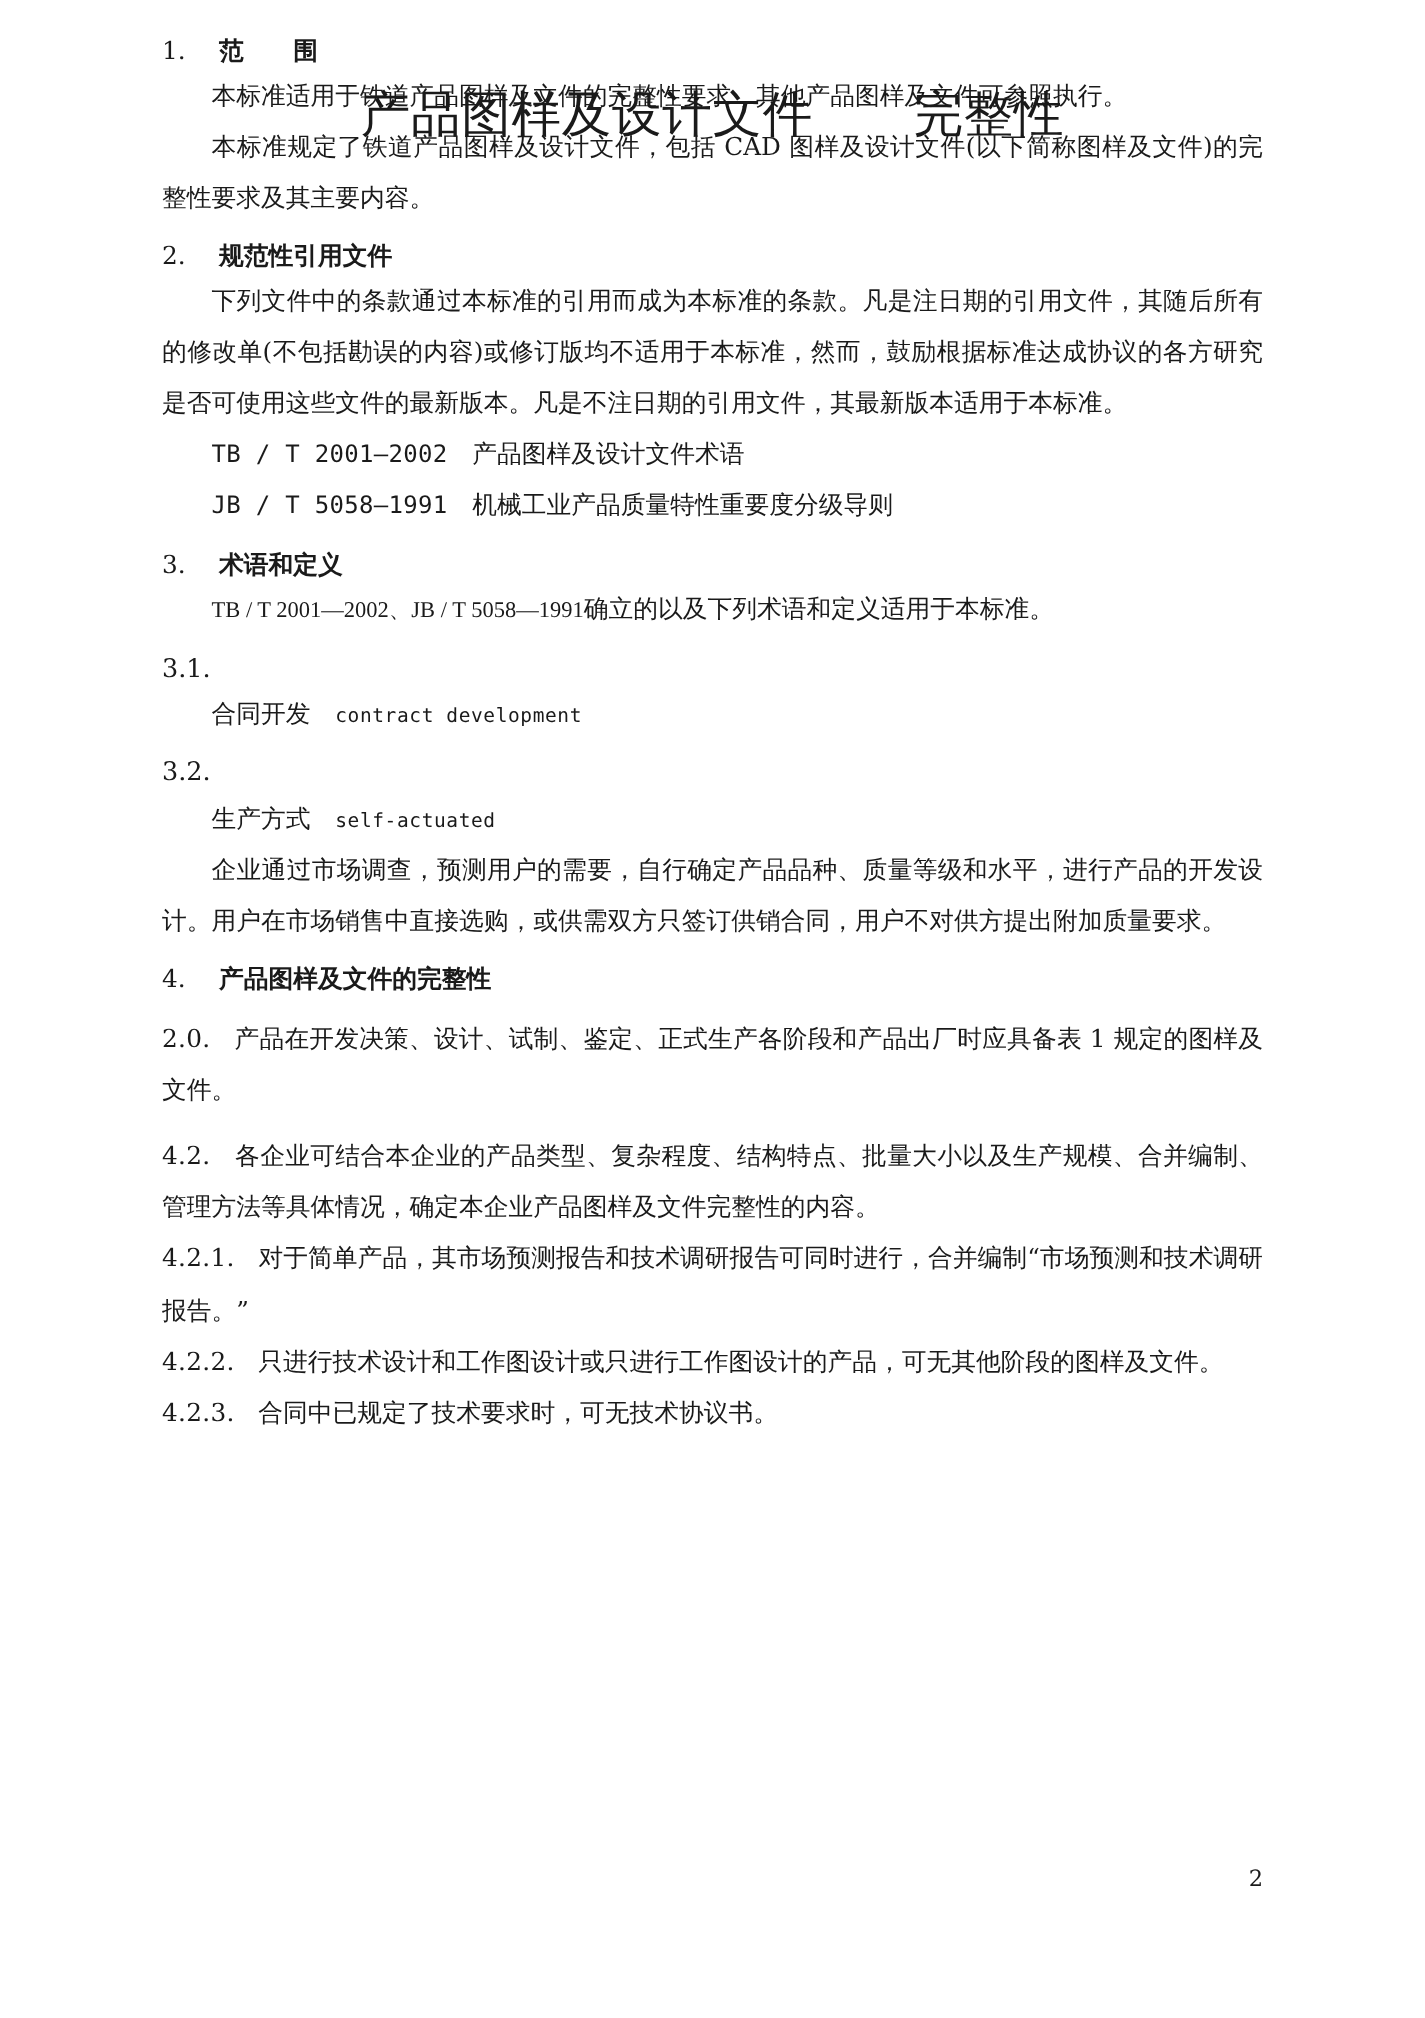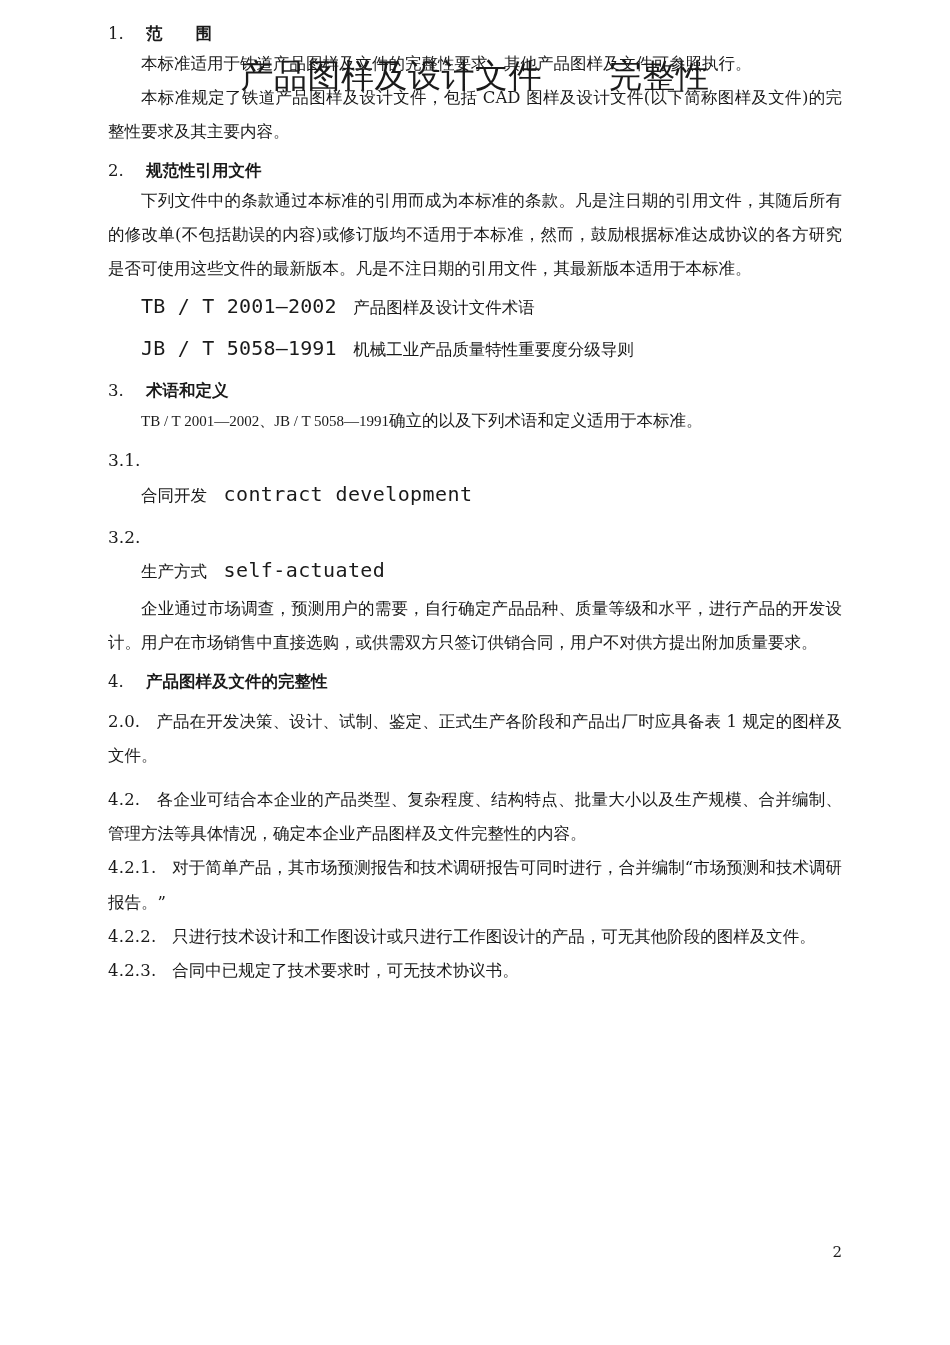--- a/index.html
+++ b/index.html
@@ -79,35 +79,35 @@
   
   .term {
     font-size: 16.5px;
     line-height: 2.07;
     margin: 0;
     text-indent: 33px;
     white-space: pre;
   }
   .term .latin {
     font-family: "DejaVu Sans Mono", "Liberation Mono", monospace;
-    font-size: 20px;
+    font-size: 13px;
     letter-spacing: 0.4px;
   }
 
   
   .stdref {
     font-size: 16.5px;
     line-height: 2.07;
     margin: 0;
     text-indent: 33px;
     white-space: pre;
   }
   .stdref .code {
     font-family: "DejaVu Sans Mono", "Liberation Mono", monospace;
-    font-size: 20px;
+    font-size: 16px;
     letter-spacing: 0.2px;
   }
 
   
   .clause {
     font-size: 16.5px;
     line-height: 2.07;
     margin: 0;
     text-align: justify;
     text-justify: inter-ideograph;

